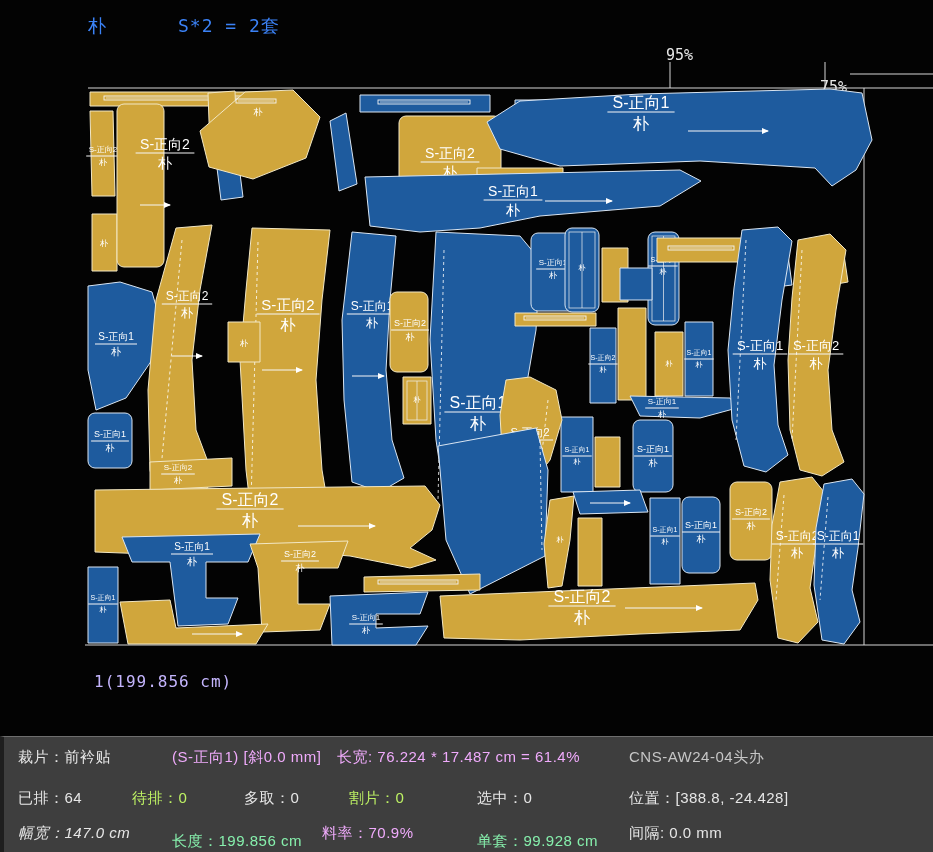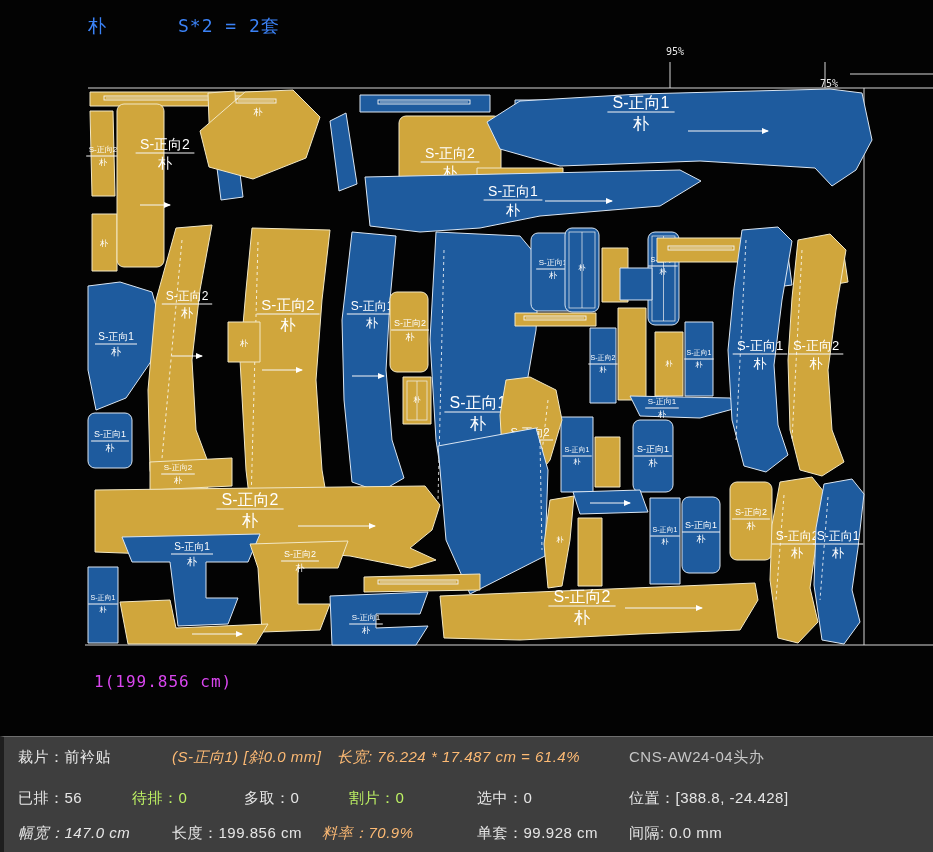--- a/index.html
+++ b/index.html
@@ -1,42 +1,42 @@
 <!DOCTYPE html>
 <html><head>
 <meta charset="utf-8">
 <style>
   html,body{margin:0;padding:0;background:#000;}
   .screen{position:relative;width:933px;height:852px;background:#030303;overflow:hidden;
           font-family:"Liberation Sans",sans-serif;}
   .top-label{position:absolute;left:88px;top:14px;color:#3b82f6;font-size:18px;
              font-family:"DejaVu Sans Mono",monospace;white-space:pre;letter-spacing:1px;}
-  .pct{position:absolute;color:#e8e8e8;font-size:10px;font-family:"DejaVu Sans Mono",monospace;}
+  .pct{position:absolute;color:#e8e8e8;font-size:15px;font-family:"DejaVu Sans Mono",monospace;}
   .pct95{left:666px;top:46px;}
   .pct75{left:820px;top:46px;margin-top:32px;}
-  .len-label{position:absolute;left:94px;top:672px;color:#d946ef;font-size:16px;
+  .len-label{position:absolute;left:94px;top:672px;color:#c4b5fd;font-size:16px;
              font-family:"DejaVu Sans Mono",monospace;letter-spacing:1px;}
   #nest-canvas{position:absolute;left:0;top:0;}
   .piece polygon,.piece rect.body{stroke-width:1;}
   .piece.b polygon,.piece.b rect.body{fill:#1e5b9e;stroke:#d9e5f2;}
   .piece.y polygon,.piece.y rect.body{fill:#d0a63c;stroke:#f2e7c4;}
   .slot{fill:none;stroke:#f4f4f4;stroke-width:0.9;}
   .mark{stroke:#f6f6f6;stroke-width:1;fill:none;}
   .dmark{stroke:#ffffff;stroke-width:0.8;fill:none;stroke-dasharray:3 3;}
   .gline{stroke:#f0f0f0;stroke-width:0.7;fill:none;}
   .bline{stroke:#d6d6d6;stroke-width:1;}
   .plabel{fill:#ffffff;text-anchor:middle;font-family:"Liberation Sans",sans-serif;}
   .status-bar{position:absolute;left:0;top:736px;width:933px;height:116px;background:#3e3e3e;
               border-top:1px solid #6e6e6e;border-left:4px solid #1e1e1e;box-sizing:border-box;}
   .srow{position:relative;width:100%;padding-left:20px;}
   #srow0{height:40px;} #srow1{height:42px;} #srow2{height:34px;}
   .sf{position:absolute;font-size:15px;white-space:pre;letter-spacing:0.5px;}
   #srow0 .sf{top:11px;} #srow1 .sf{top:12px;} #srow2 .sf{top:5px;}
-  .c-w{color:#e6e6e6;} .c-w2{color:#c6c6c6;} .c-y{color:#fdba74;font-style:italic;}
-  .c-r{color:#bef264;} .c-c{color:#e5e5e5;}
+  .c-w{color:#e6e6e6;} .c-w2{color:#c6c6c6;} .c-y{color:#f0abfc;}
+  .c-r{color:#bef264;} .c-c{color:#86efac;margin-top:8px;}
 </style>
 </head>
 <body>
 
 <div class="screen">
   <div class="top-label">朴      S*2 = 2套</div>
   <div class="pct pct95">95%</div>
   <div class="pct pct75">75%</div>
   <svg id="nest-canvas" width="933" height="660" viewBox="0 0 933 660">
       <defs>
@@ -386,21 +386,21 @@
     </svg>
   <div class="len-label">1(199.856 cm)</div>
   <div class="status-bar">
     <div class="srow" id="srow0">
         <span class="sf c-w" style="left: 14px;">裁片：前衿贴</span>
         <span class="sf c-y" style="left: 168px;">(S-正向1) [斜0.0 mm]</span>
         <span class="sf c-y" style="left: 333px;">长宽: 76.224 * 17.487 cm = 61.4%</span>
         <span class="sf c-w2" style="left: 625px;">CNS-AW24-04头办</span>
       </div>
     <div class="srow" id="srow1">
-        <span class="sf c-w" style="left: 14px;">已排：56</span>
+        <span class="sf c-w" style="left: 14px;">已排：64</span>
         <span class="sf c-r" style="left: 128px;">待排：0</span>
         <span class="sf c-w" style="left: 240px; text-align: right;">多取：0</span>
         <span class="sf c-r" style="left: 345px;">割片：0</span>
         <span class="sf c-w" style="left: 473px;">选中：0</span>
         <span class="sf c-w" style="left: 625px;">位置：[388.8, -24.428]</span>
       </div>
     <div class="srow" id="srow2">
         <span class="sf c-w" style="left: 14px; font-style: italic;">幅宽：147.0 cm</span>
         <span class="sf c-c" style="left: 168px;">长度：199.856 cm</span>
         <span class="sf c-y" style="left: 318px;">料率：70.9%</span>

